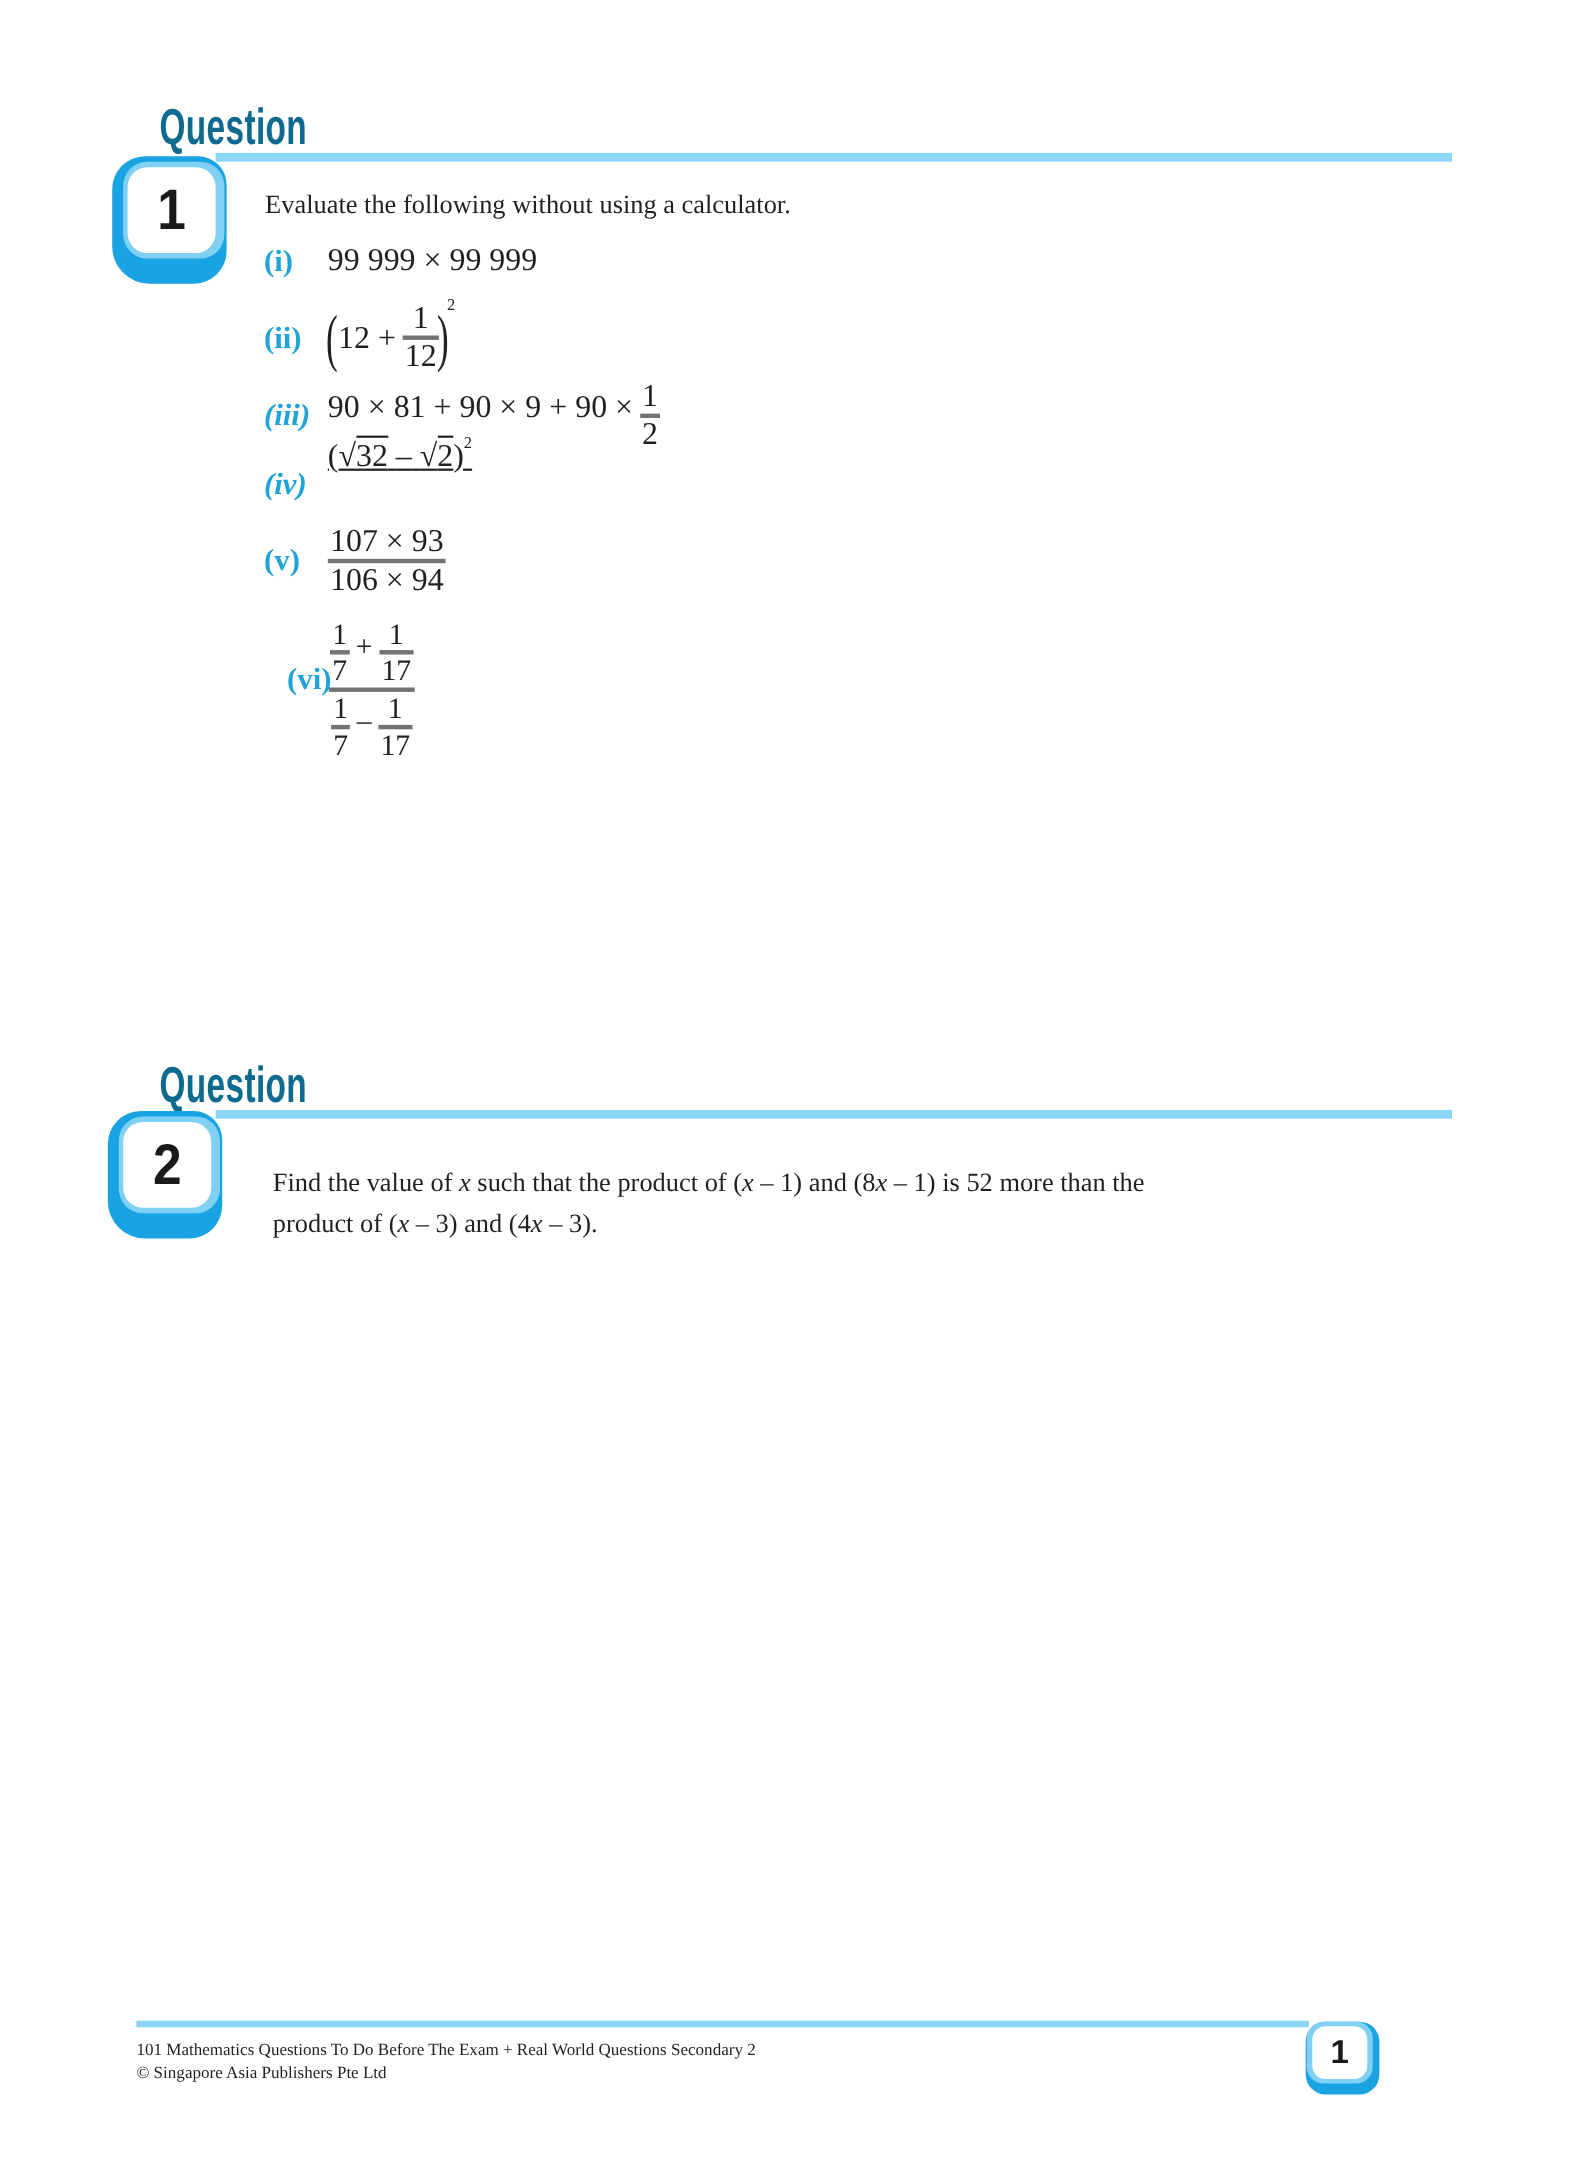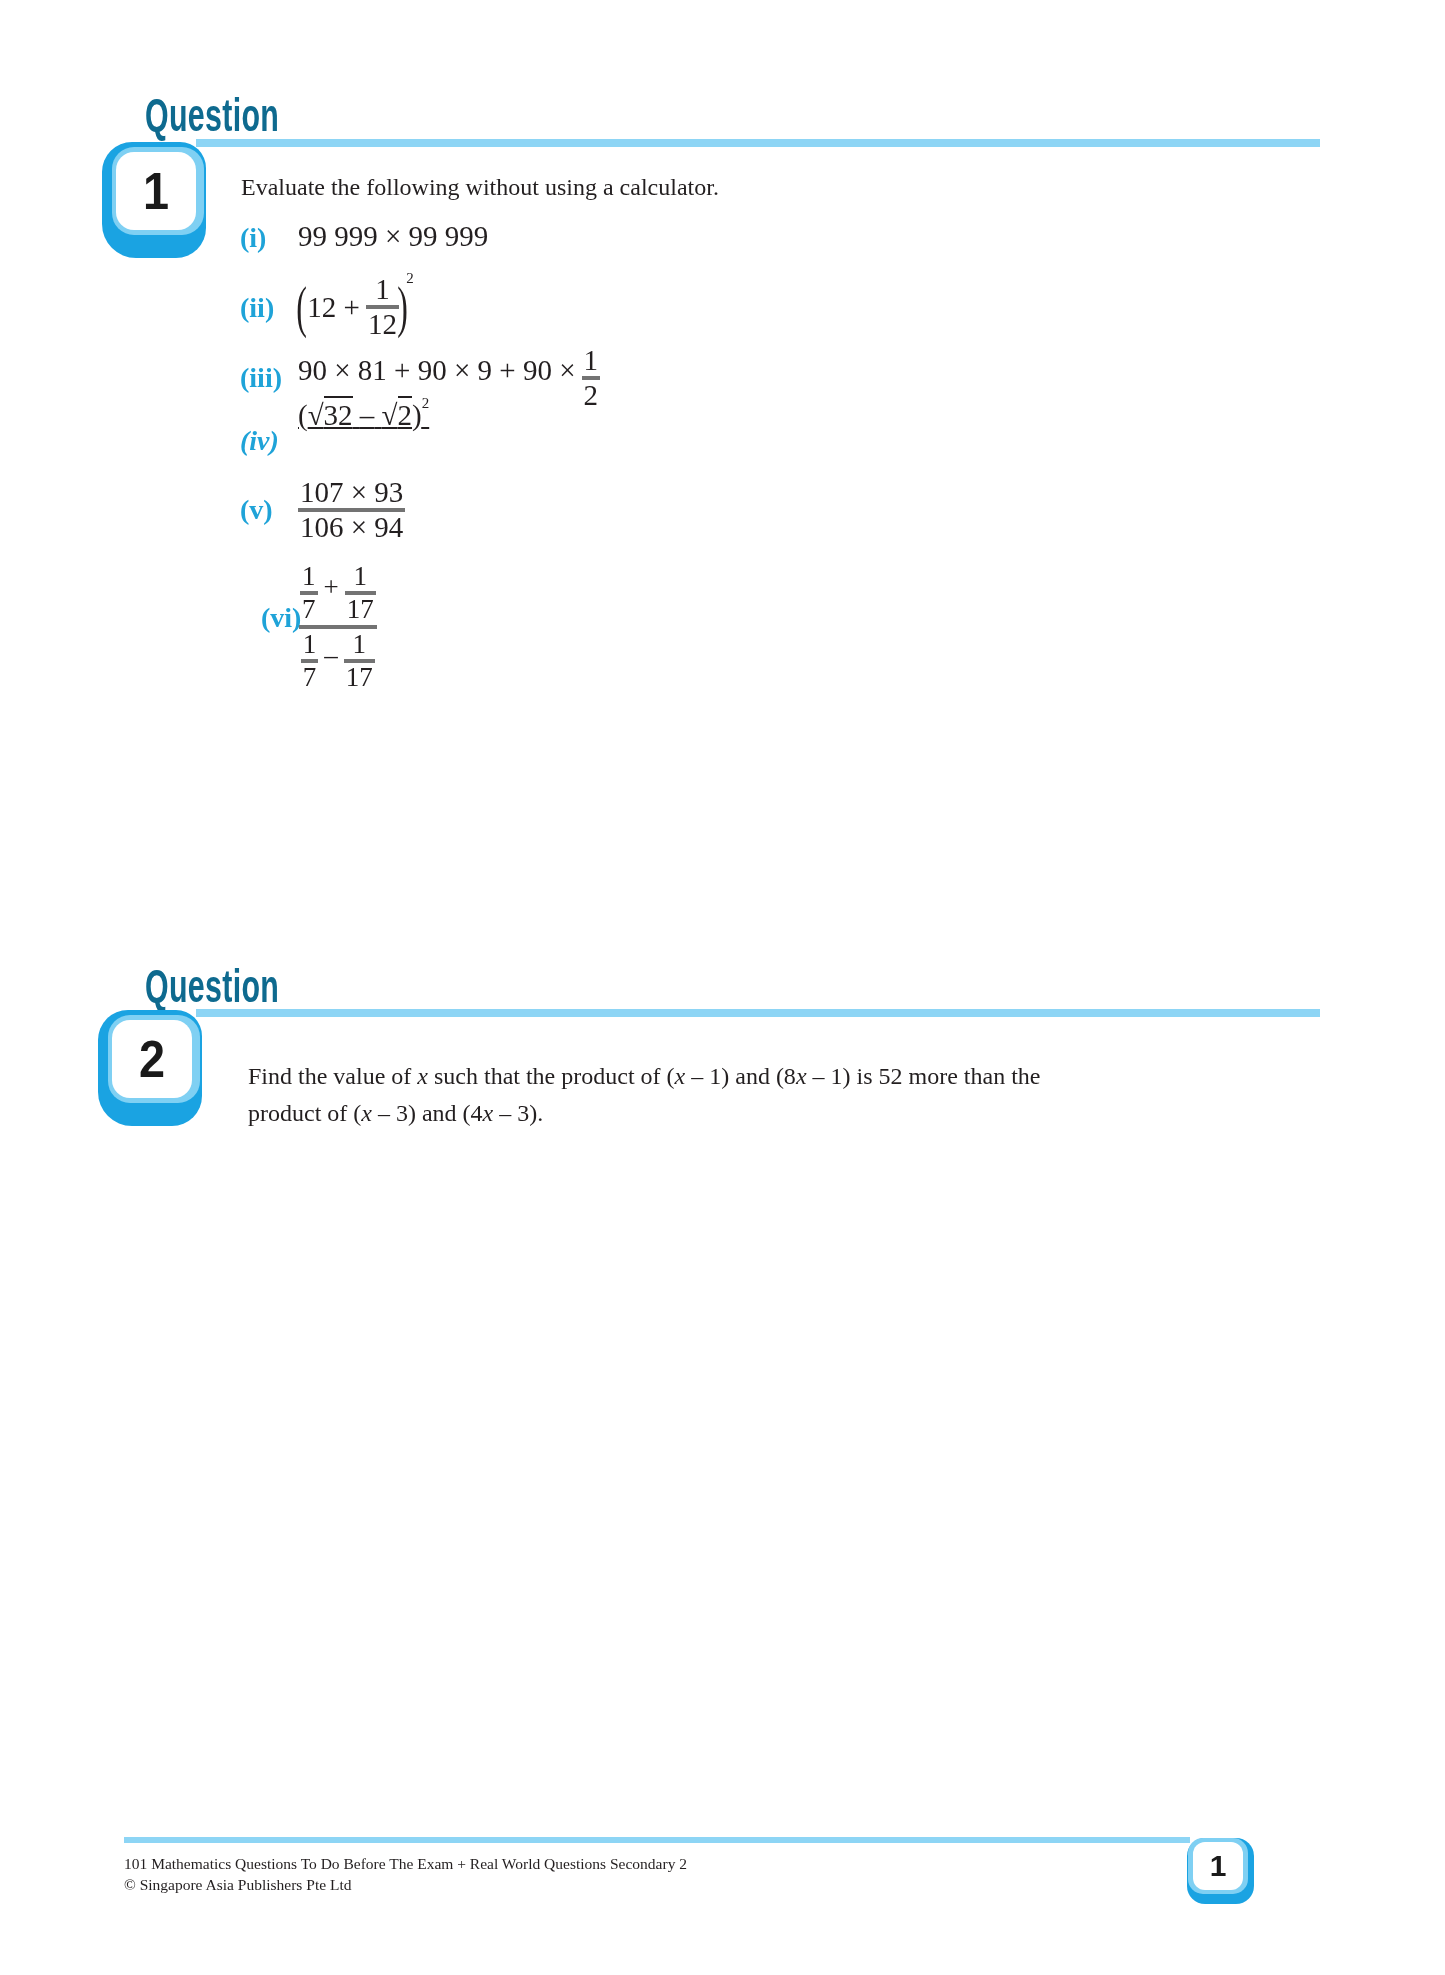--- a/index.html
+++ b/index.html
@@ -57,21 +57,21 @@
     <span class="paren-big">(</span>
     <span style="margin-left:-4px;">12 +</span>
     <span class="frac" style="margin-left:6px;">
       <span class="num-part">1</span>
       <span class="den-part">12</span>
     </span>
     <span class="paren-big" style="margin-left:-6px;">)</span>
     <span class="sup" style="margin-left:-6px; align-self:flex-start;">2</span>
   </div>
 
-  <div class="label" style="left:240px; top:364px;">(iii)</div>
+  <div class="label" style="left:240px; top:364px;font-style:italic;">(iii)</div>
   <div class="expr" style="left:298px; top:346px; display:flex; align-items:flex-start;">
     <span style="position:relative; top:10px;">90 × 81 + 90 × 9 + 90 ×</span>
     <span class="frac" style="margin-left:6px;">
       <span class="num-part">1</span>
       <span class="den-part">2</span>
     </span>
   </div>
 
   <div class="label" style="left:240px; top:427px;font-style:italic;">(iv)</div>
   <div class="expr" style="left:298px; top:400px;text-decoration:underline;">

